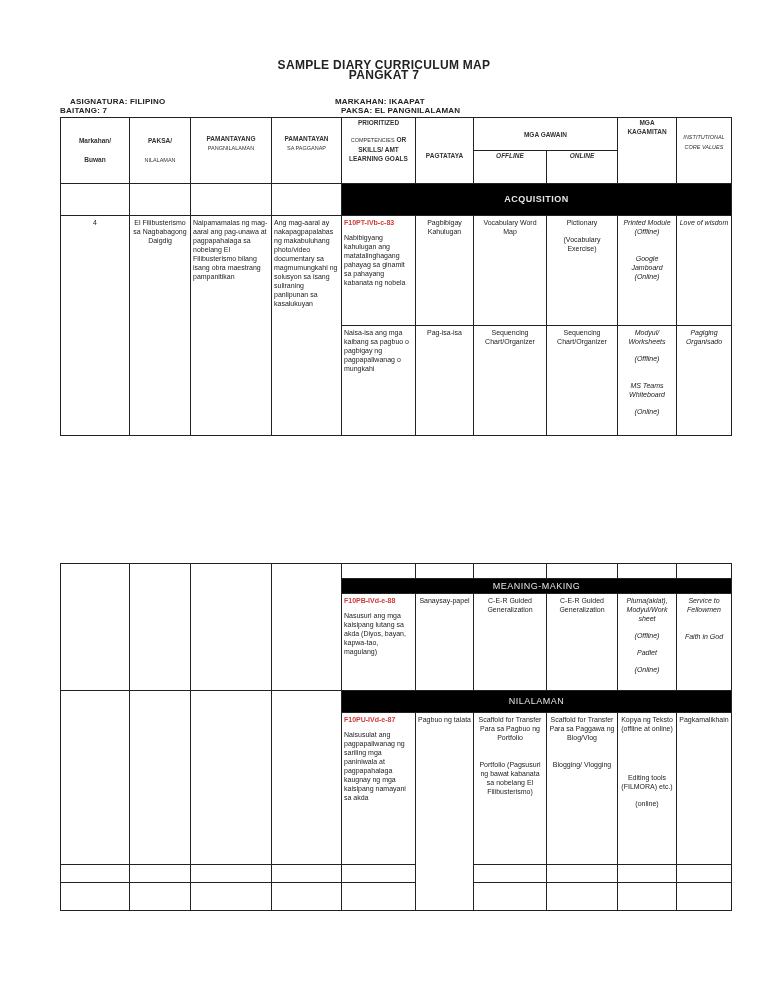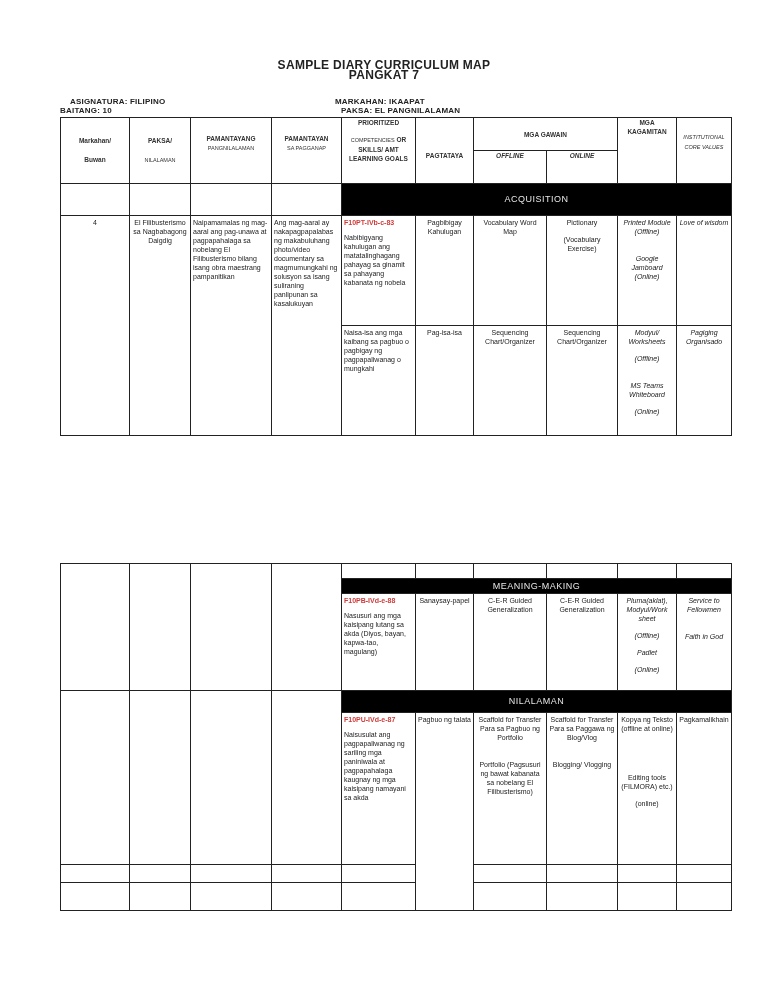--- a/index.html
+++ b/index.html
@@ -21,21 +21,21 @@
   .gap3 { display:block; height:40px; }
   .small { font-size:5.5px; font-weight:normal; }
 </style>
 </head>
 <body>
 
 <div class="abs title" style="top:58px;">SAMPLE DIARY CURRICULUM MAP</div>
 <div class="abs title" style="top:68px;">PANGKAT 7</div>
 
 <div class="abs meta" style="left:70px; top:97px;">ASIGNATURA: FILIPINO</div>
-<div class="abs meta" style="left:60px; top:106px;">BAITANG: 10</div>
+<div class="abs meta" style="left:60px; top:106px;">BAITANG: 7</div>
 <div class="abs meta" style="left:335px; top:97px;">MARKAHAN: IKAAPAT</div>
 <div class="abs meta" style="left:341px; top:106px;">PAKSA:  EL PANGNILALAMAN</div>
 
 <table style="left:60px; top:117px; width:671px;">
   <colgroup>
     <col style="width:69px">
       <col style="width:61px">
       <col style="width:81px">
       <col style="width:70px">
     <col style="width:74px">
@@ -68,21 +68,21 @@
       <span>MGA</span><br><span>KAGAMITAN</span>
     </td>
     <td rowspan="2" class="hdr it" style="padding-top:14px;">
       <span class="small">INSTITUTIONAL</span><br><span class="small">CORE VALUES</span>
     </td>
   </tr>
   <tr style="height:33px;">
     <td class="hdr it">OFFLINE</td>
     <td class="hdr it">ONLINE</td>
   </tr>
-  <tr style="height:32px;">
+  <tr style="height:32px;font-weight:bold;">
     <td style="border-bottom:1px solid #222;"></td>
         <td></td>
         <td></td>
         <td></td>
     <td colspan="6" class="band">ACQUISITION</td>
   </tr>
   <tr style="height:110px;">
     <td rowspan="2" class="cell">4</td>
     <td rowspan="2" class="cell">El Filibusterismo sa Nagbabagong Daigdig</td>
     <td rowspan="2" class="cell-l">Naipamamalas ng mag-aaral ang pag-unawa at pagpapahalaga sa nobelang El Filibusterismo bilang isang obra maestrang pampanitikan</td>

